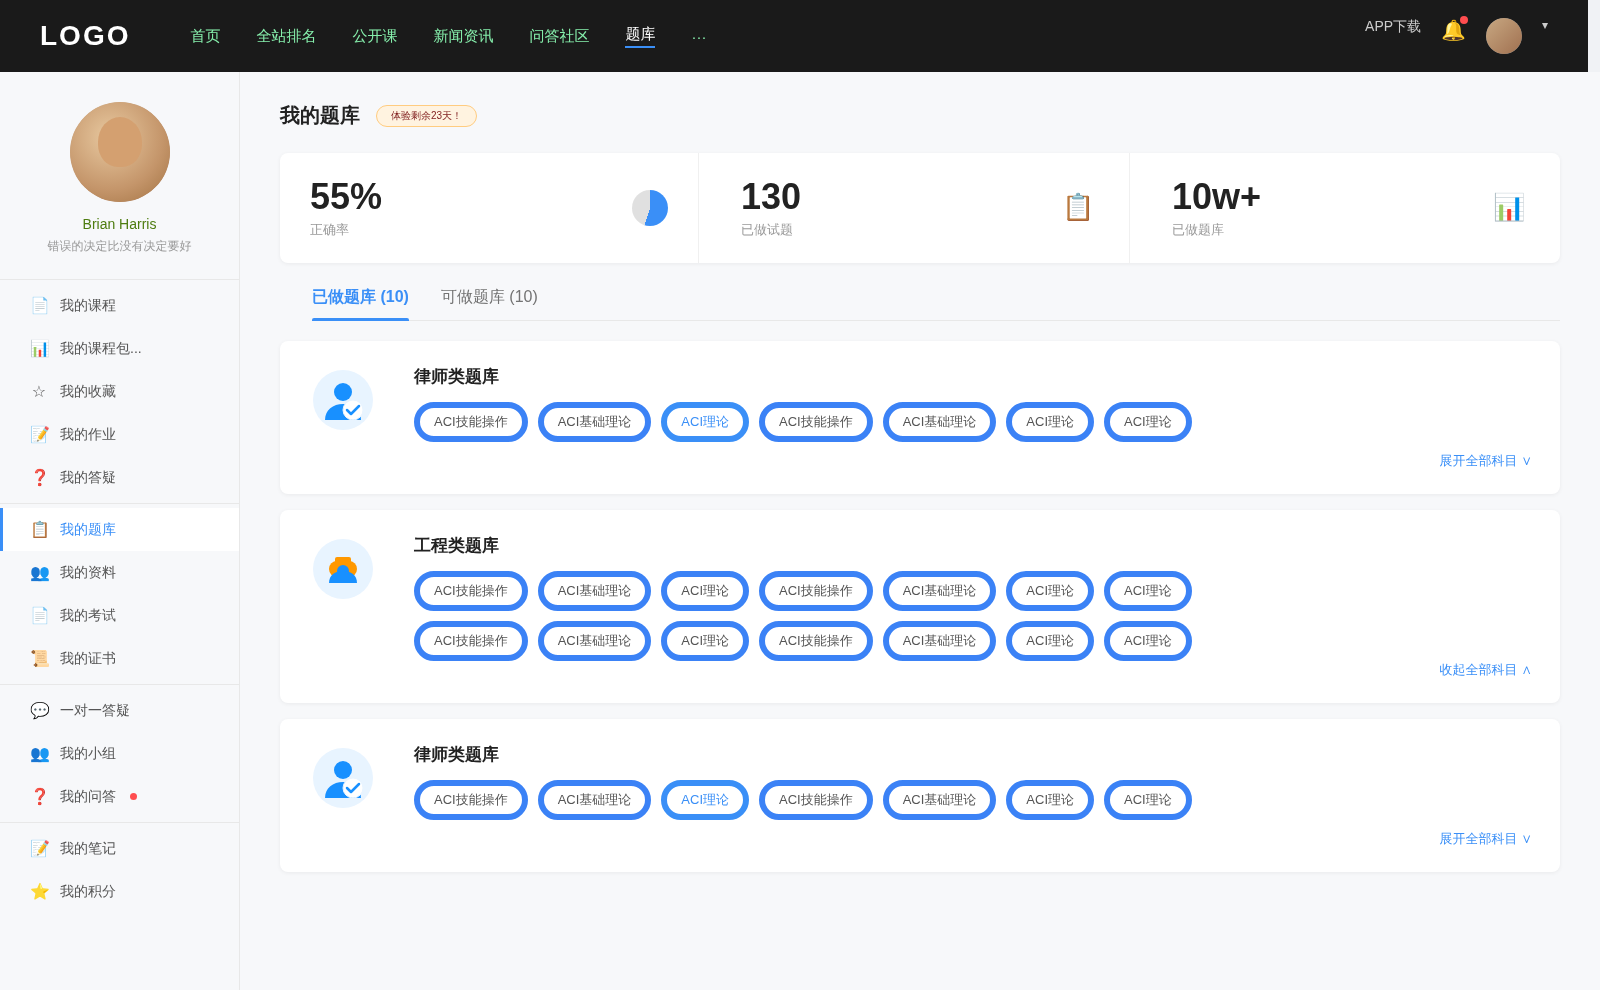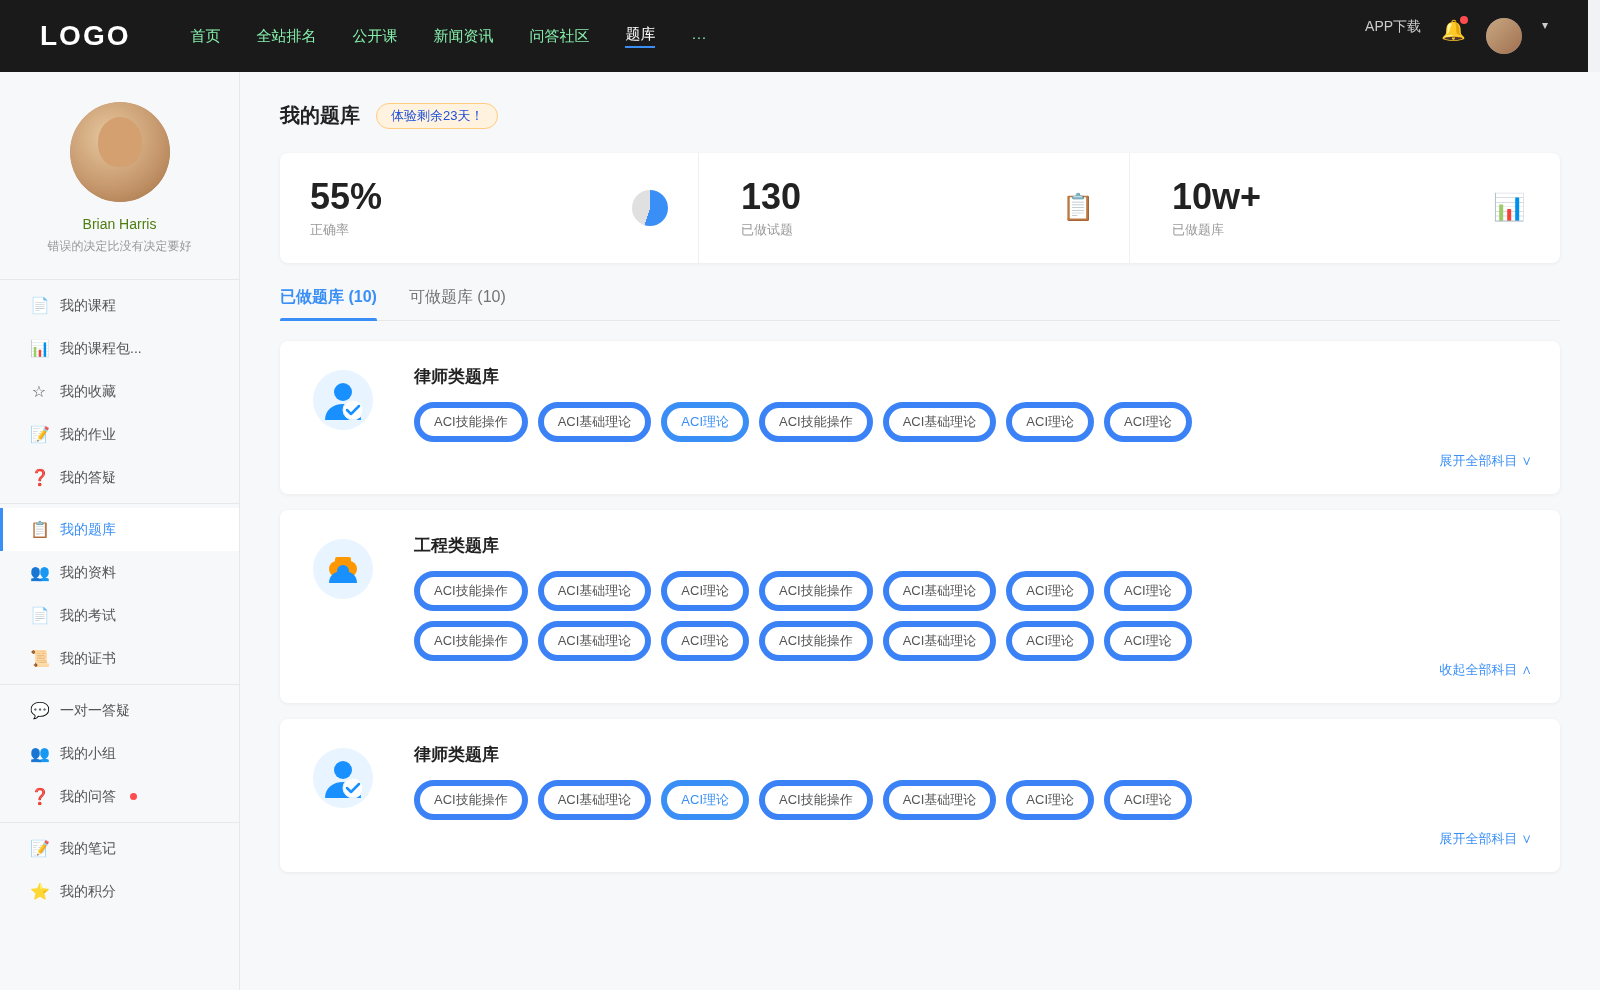--- a/index.html
+++ b/index.html
@@ -197,25 +197,25 @@
       gap: 16px;
       margin-bottom: 24px;
     }
     .page-title {
       font-size: 20px;
       font-weight: 600;
       color: #222;
     }
     .trial-badge {
       background: #fff3e0;
-      color: #1d4ed8;
+      color: #7f1d1d;
       border: 1px solid #ffcc80;
       border-radius: 20px;
       padding: 3px 14px;
-      font-size: 13px;
+      font-size: 10px;
     }
 
     
     .stats-row {
       display: flex;
       gap: 12px;
       background: white;
       border-radius: 8px;
       margin-bottom: 24px;
       box-shadow: 0 1px 4px rgba(0,0,0,0.06);
@@ -250,20 +250,21 @@
       justify-content: center;
       font-size: 20px;
     }
 
     
     .tabs-row {
       display: flex;
       gap: 32px;
       margin-bottom: 20px;
       border-bottom: 1px solid #e8e8e8;
+      margin-left: 32px;
     }
     .tab-item {
       font-size: 16px;
       color: #737373;
       padding-bottom: 12px;
       cursor: pointer;
       position: relative;
     }
     .tab-item.active {
       color: #3a8ff7;

